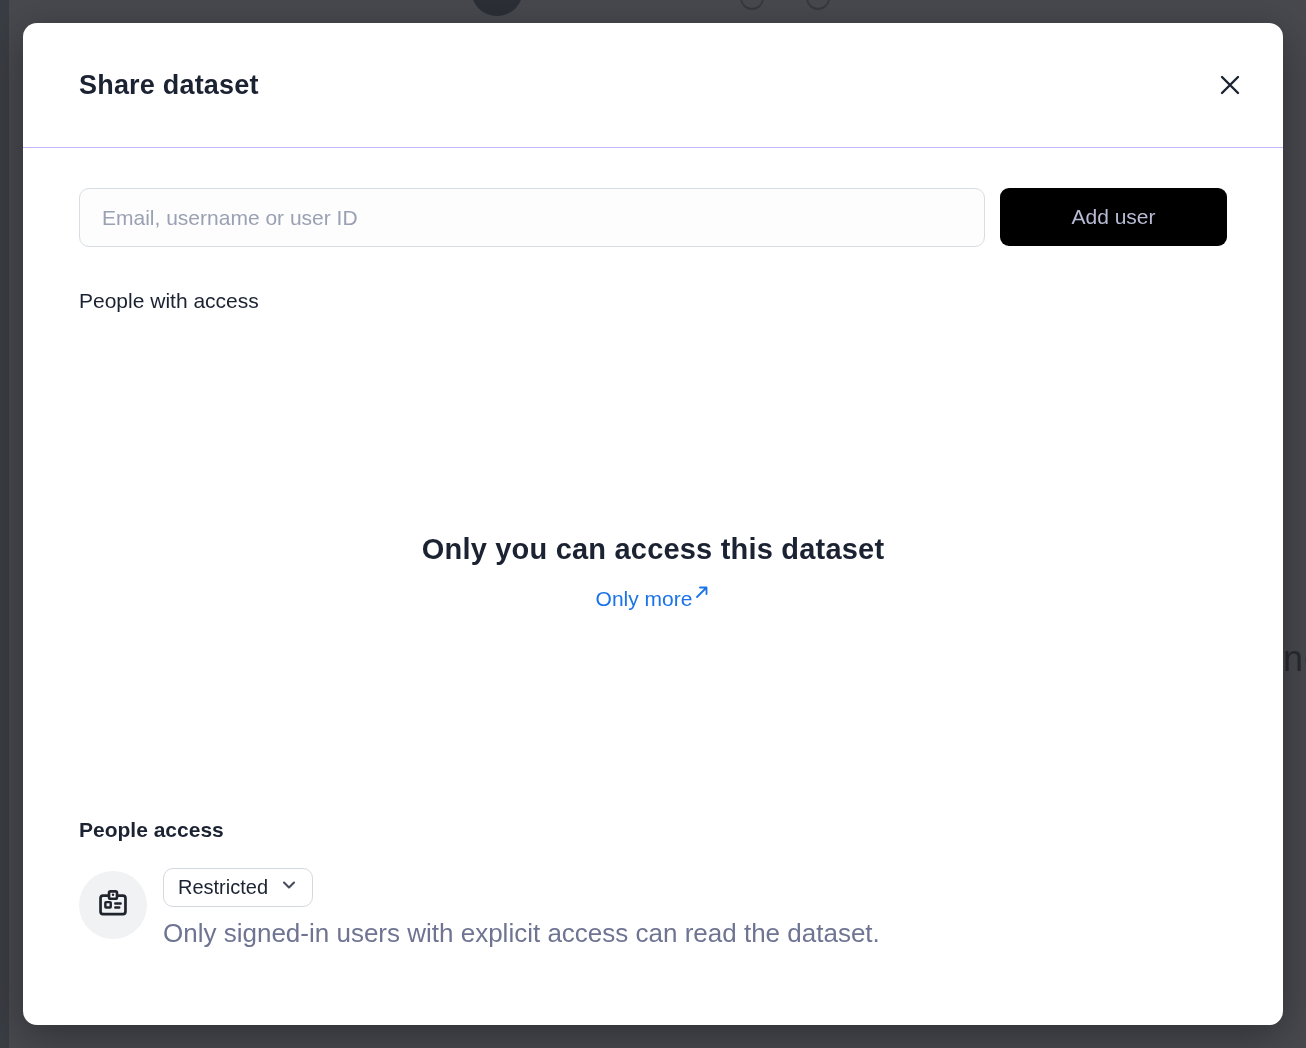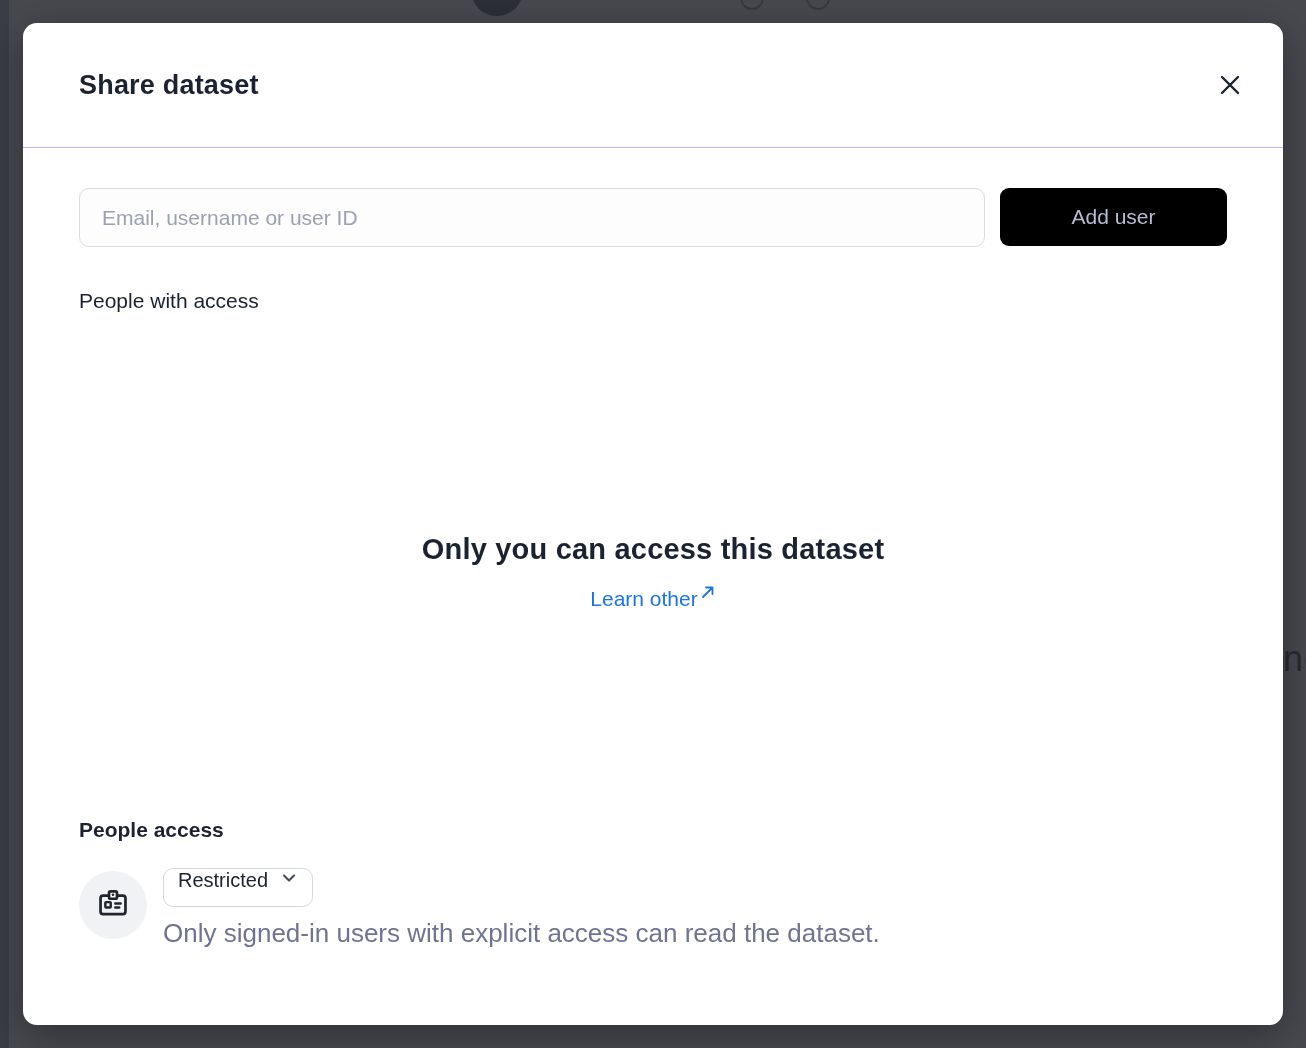--- a/index.html
+++ b/index.html
@@ -101,21 +101,21 @@
   }
   .ga-avatar {
     position: absolute; left: 56px; top: 848px;
     width: 68px; height: 68px; border-radius: 50%;
     background: #f0f2f4;
     display: flex; align-items: center; justify-content: center;
   }
   .restricted-btn {
     position: absolute; left: 140px; top: 845px;
     height: 39px; padding: 0 14px 0 14px;
-    display: inline-flex; gap: 12px;
+    display: inline-flex; align-items: center; gap: 12px;
     background: #ffffff; border: 1px solid #d4d8df; border-radius: 10px;
     font-family: "Liberation Sans", sans-serif;
     font-size: 20px; color: #1b2232; cursor: pointer;
   }
   .ga-caption {
     position: absolute; left: 140px; top: 895px;
     font-size: 26px; color: #6e7492;
   }
 </style>
 </head>
@@ -144,21 +144,21 @@
     <input class="email-input" type="text" placeholder="Email, username or user ID" style="">
     <button class="add-user-btn">Add user</button>
   </div>
 
   <div class="people-heading">People with access</div>
 
   <div class="empty-state">
     <div class="empty-title">Only you can access this dataset</div>
     <div class="empty-desc">
       <a class="learn-more">
-        <span>Learn other</span>
+        <span>Only more</span>
         <span>
           <svg width="16" height="16" viewBox="0 0 16 16">
             <path d="M3 13 L12 4 M6 3.5 H12.5 V10" stroke="#1a73e8" stroke-width="1.8" stroke-linecap="round" stroke-linejoin="round" fill="none"></path>
           </svg>
         </span>
       </a>
     </div>
   </div>
 
   <div class="general-heading">People access</div>

